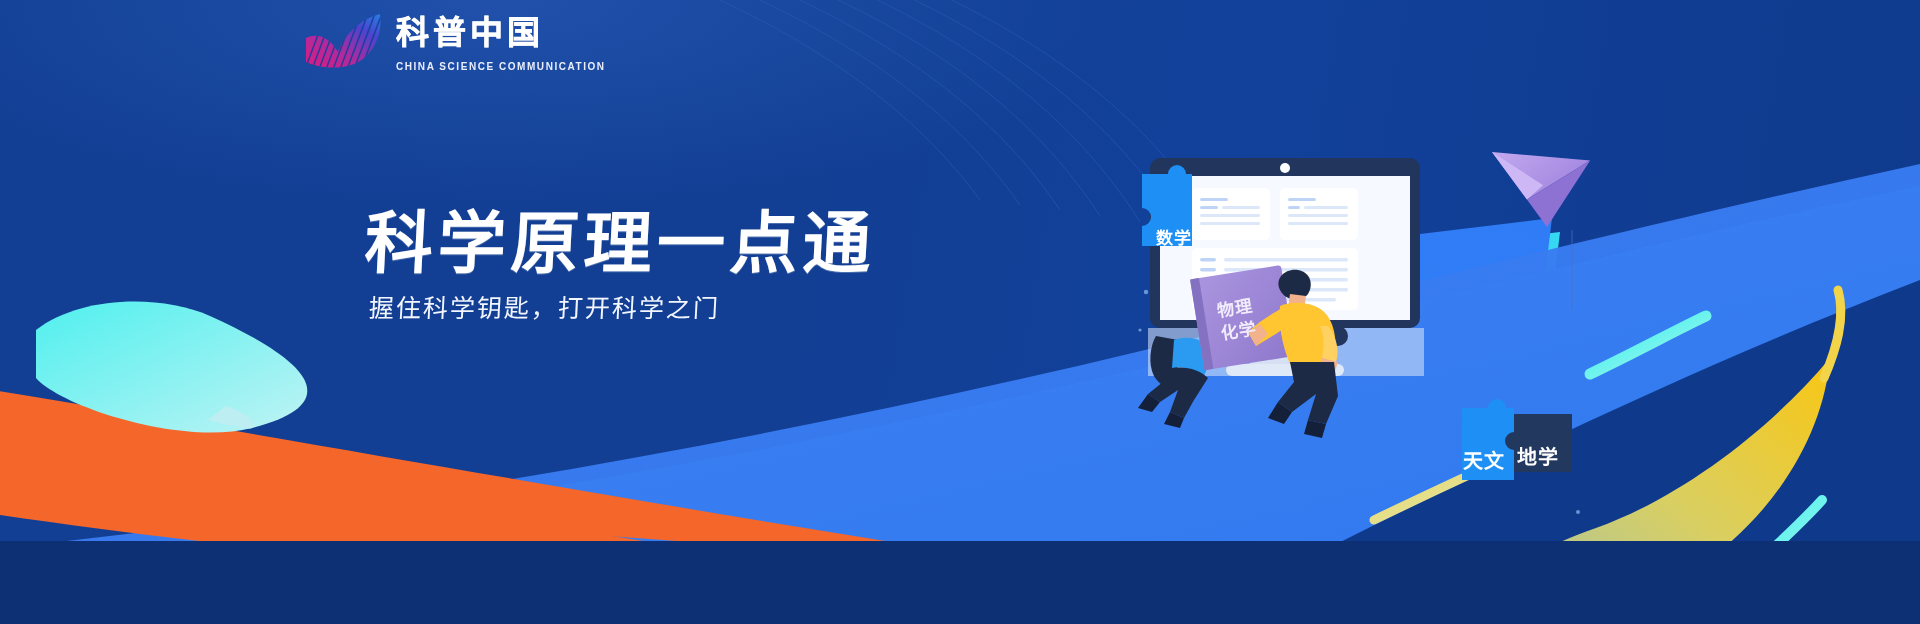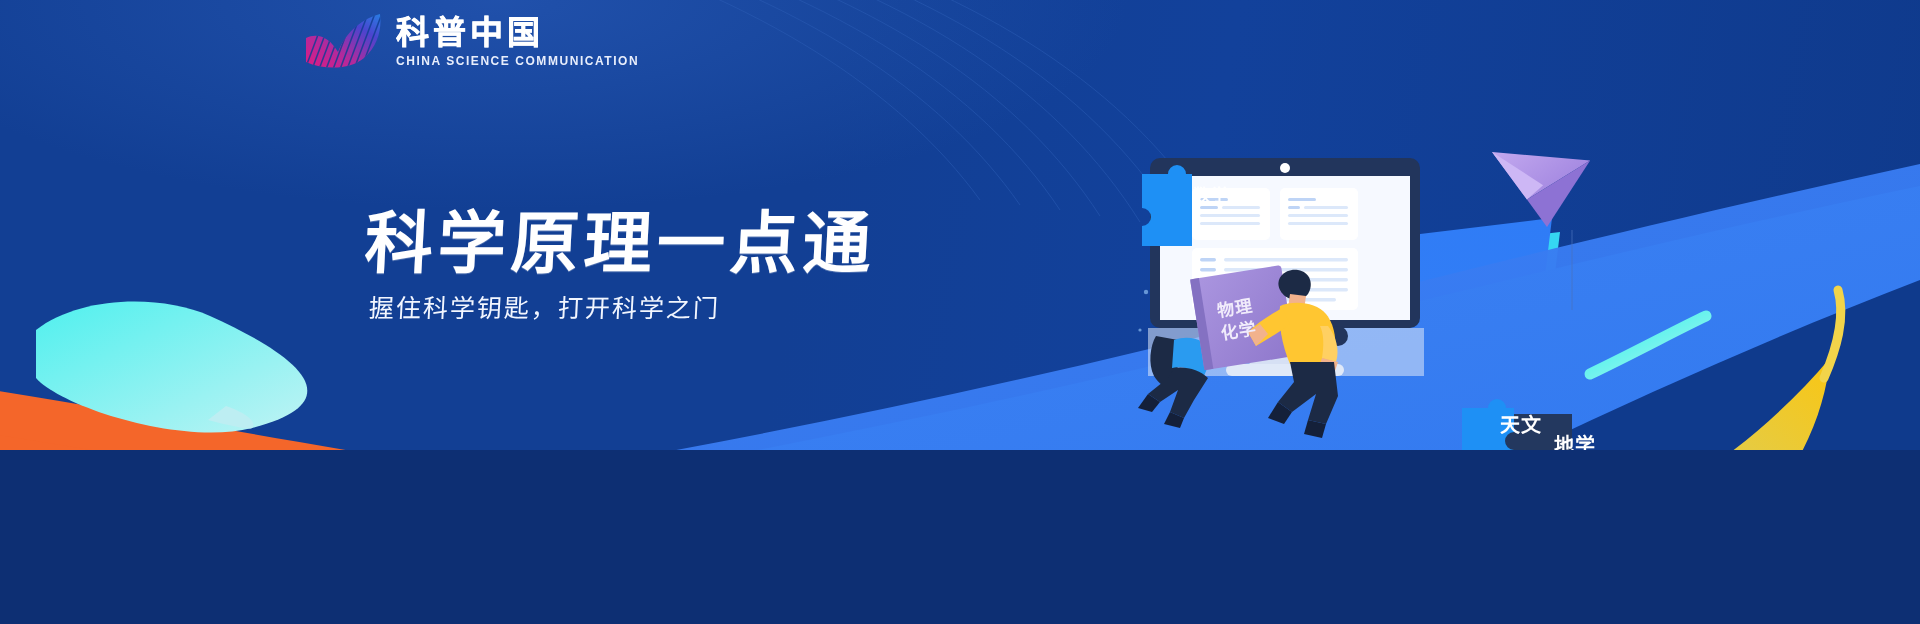--- a/index.html
+++ b/index.html
@@ -2,21 +2,21 @@
 <html lang="zh-CN"><head>
 <meta charset="utf-8">
 <title>科普中国 — 科学原理一点通</title>
 <style>
   html,body{margin:0;padding:0;background:#0d2f73;}
   *{box-sizing:border-box;}
 
   .banner{
     position:relative;
     width:1920px;
-    height:450px;
+    height:541px;
     overflow:hidden;
     background:#123f94;
     font-family:"Liberation Sans","DejaVu Sans",sans-serif;
     user-select:none;
   }
 
   
   .bg-base{position:absolute;inset:0;background:linear-gradient(100deg,#123f94 0%,#123f94 42%,#12419b 62%,#0f3a8c 100%);}
   .bg-topglow{position:absolute;left:0;top:0;width:100%;height:340px;
     background:radial-gradient(ellipse 900px 300px at 26% 0%,rgba(44,95,190,.55),rgba(18,63,148,0) 70%);}
@@ -25,22 +25,22 @@
   
   .logo{position:absolute;left:300px;top:12px;height:60px;display:flex;align-items:flex-start;}
   .logo-mark{width:92px;height:60px;flex:0 0 auto;}
   .logo-text{margin-left:4px;padding-top:4px;}
   .logo-cn{
     font-size:33px;line-height:34px;letter-spacing:4px;color:#ffffff;font-weight:700;
     font-family:"DejaVu Sans","Liberation Sans",sans-serif;
     -webkit-text-stroke:0.6px #ffffff;
   }
   .logo-en{
-    font-size:12px;line-height:14px;letter-spacing:1.55px;color:#e8eefc;font-weight:700;
-    margin-top:4px;white-space:nowrap;
+    font-size:10px;line-height:14px;letter-spacing:1.55px;color:#e8eefc;font-weight:700;
+    margin-top:10px;white-space:nowrap;
   }
 
   
   .copy{position:absolute;left:365px;top:196px;}
   .headline-en{
     font-size:33px;letter-spacing:3.4px;color:#eef3fd;font-weight:400;line-height:40px;
     white-space:nowrap;
   }
   .headline-cn{
     margin-top:6px;
@@ -57,25 +57,24 @@
     white-space:nowrap;
     font-family:"DejaVu Sans","Liberation Sans",sans-serif;
     transform:skewX(-3deg);transform-origin:left center;
   }
 
   
   .illus{position:absolute;left:1130px;top:150px;width:480px;height:420px;}
   .illus svg{position:absolute;left:0;top:0;}
 
   .tile{
-    position:absolute;display:flex;flex-direction:column;align-items:center;justify-content:flex-start;
+    position:absolute;display:flex;flex-direction:column;align-items:center;justify-content:flex-end;
     color:#ffffff;font-weight:700;letter-spacing:1px;line-height:1.12;
     font-family:"DejaVu Sans","Liberation Sans",sans-serif;
     pointer-events:none;
-    margin-left:37px;
   }
   .tile-math{left:1151px;top:186px;width:46px;height:62px;font-size:17px;}
   .tile-astro{left:1462px;top:414px;width:44px;height:58px;font-size:20px;}
   .tile-geo{left:1514px;top:434px;width:48px;height:34px;font-size:20px;}
   .book-text{
     position:absolute;left:1198px;top:284px;width:78px;height:72px;
     display:flex;flex-direction:column;align-items:center;justify-content:center;
     color:#f1ecfb;font-size:17px;font-weight:700;line-height:1.35;letter-spacing:1px;
     transform:rotate(-9deg);
     font-family:"DejaVu Sans","Liberation Sans",sans-serif;

